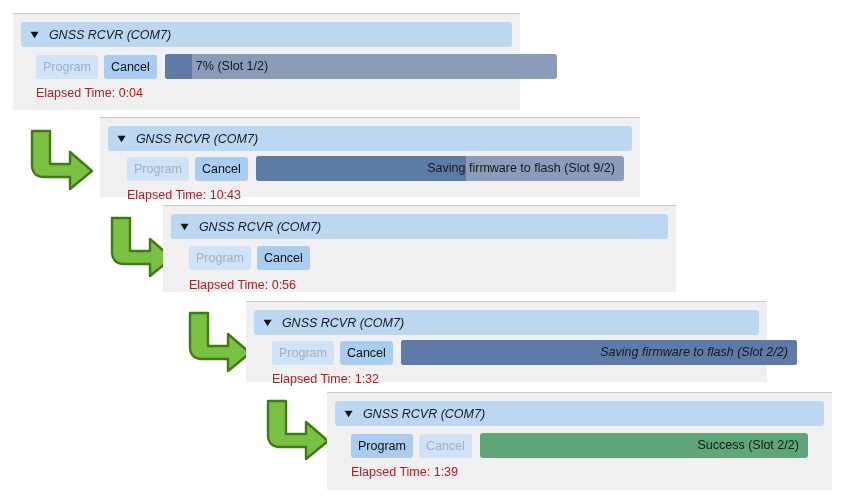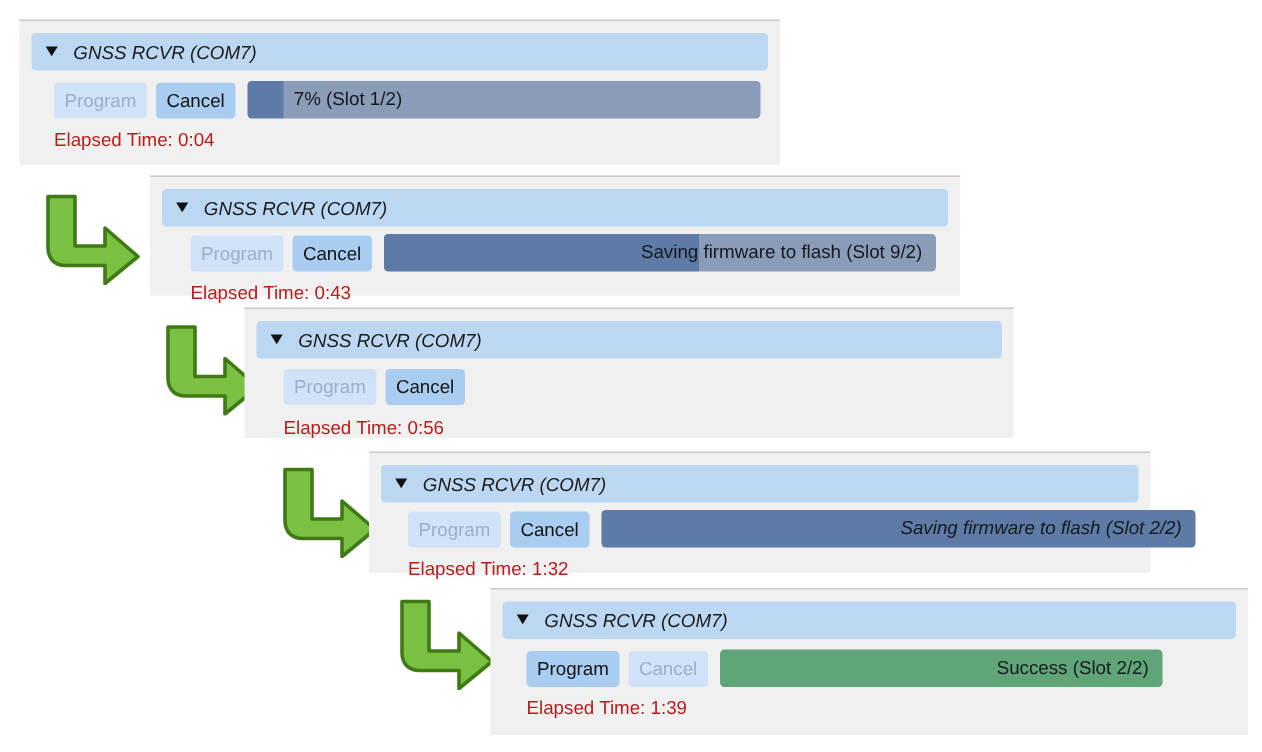--- a/index.html
+++ b/index.html
@@ -140,21 +140,21 @@
 
   <div class="panel" style="left:13px; top:13px; width:507px; height:97px;">
     <div class="panel-header" style="width:491px;">
       <span class="disclosure">▼</span>
       <span class="panel-title">GNSS RCVR (COM7)</span>
     </div>
     <div class="panel-row" style="left:23px; top:40px;">
       <button class="btn btn-disabled">Program</button>
       <span class="btn-gap"></span>
       <button class="btn btn-enabled">Cancel</button>
-      <div class="progress" style="width:342px;text-decoration:underline;">
+      <div class="progress" style="width:392px;text-decoration:underline;">
         <div class="fill" style="width:7%;"></div>
         <span class="plabel left-label" style="padding-left:31px;">7% (Slot 1/2)</span>
       </div>
     </div>
     <div class="elapsed" style="left:23px; top:72px;">Elapsed Time: 0:04</div>
   </div>
 
   <div class="arrow" style="left:26px; top:128px; width:70px; height:62px;">
     <svg width="70" height="62" viewBox="0 0 70 62">
       <path d="M6,3 L24,3 L24,36 L44,36 L44,24 L66,43 L44,61 L44,49 L18,49 C10,49 6,44 6,37 Z" fill="#7ac143" stroke="#3f7a14" stroke-width="2.4" stroke-linejoin="round"></path>
@@ -168,21 +168,21 @@
     </div>
     <div class="panel-row" style="left:27px; top:38px;">
       <button class="btn btn-disabled">Program</button>
       <span class="btn-gap"></span>
       <button class="btn btn-enabled">Cancel</button>
       <div class="progress" style="width:368px;">
         <div class="fill" style="width:57%;"></div>
         <span class="plabel">Saving firmware to flash (Slot 9/2)</span>
       </div>
     </div>
-    <div class="elapsed" style="left:27px; top:70px;">Elapsed Time: 0:43</div>
+    <div class="elapsed" style="left:27px; top:70px;">Elapsed Time: 10:43</div>
   </div>
 
   <div class="arrow" style="left:106px; top:215px; width:70px; height:62px;">
     <svg width="70" height="62" viewBox="0 0 70 62">
       <path d="M6,3 L24,3 L24,36 L44,36 L44,24 L66,43 L44,61 L44,49 L18,49 C10,49 6,44 6,37 Z" fill="#7ac143" stroke="#3f7a14" stroke-width="2.4" stroke-linejoin="round"></path>
     </svg>
   </div>
 
   <div class="panel" style="left:163px; top:205px; width:513px; height:87px;">
     <div class="panel-header" style="width:497px;">
@@ -228,20 +228,20 @@
 
   <div class="panel" style="left:327px; top:392px; width:505px; height:98px;">
     <div class="panel-header" style="width:489px;">
       <span class="disclosure">▼</span>
       <span class="panel-title">GNSS RCVR (COM7)</span>
     </div>
     <div class="panel-row" style="left:24px; top:40px;">
       <button class="btn btn-enabled">Program</button>
       <span class="btn-gap"></span>
       <button class="btn btn-disabled">Cancel</button>
-      <div class="progress success" style="width:295px;">
+      <div class="progress success" style="width:328px;">
         <span class="plabel">Success (Slot 2/2)</span>
       </div>
     </div>
     <div class="elapsed" style="left:24px; top:72px;">Elapsed Time: 1:39</div>
   </div>
 
 </div>
 
 </body></html>

